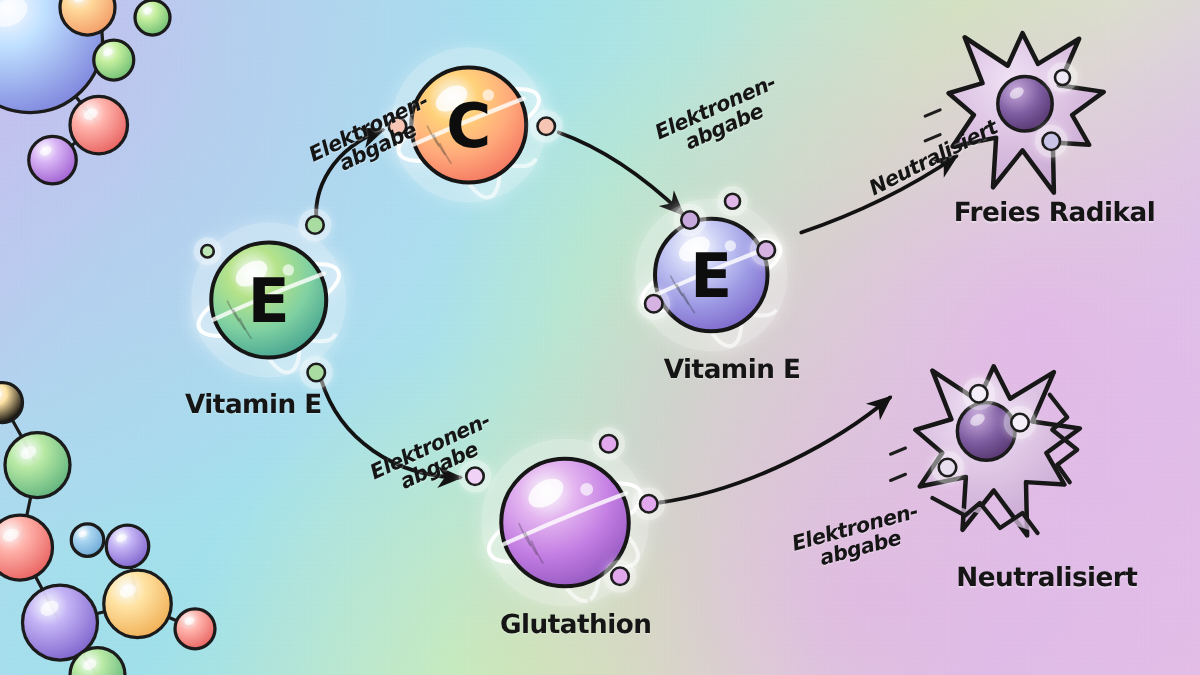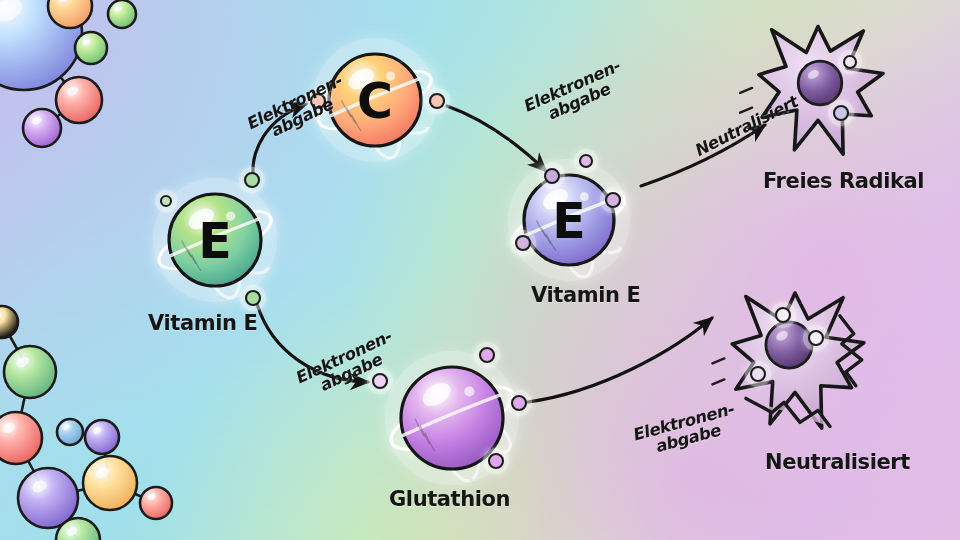--- a/index.html
+++ b/index.html
@@ -441,22 +441,22 @@
         <circle cx="816" cy="338" r="13" fill="#ffffff" opacity=".45" filter="url(#tiny-glow)"></circle>
         <circle cx="816" cy="338" r="7" fill="#f4eef8" stroke="#1d1d1d" stroke-width="2.1"></circle>
         <circle cx="758" cy="374" r="13" fill="#ffffff" opacity=".45" filter="url(#tiny-glow)"></circle>
         <circle cx="758" cy="374" r="7" fill="#e8dff0" stroke="#1d1d1d" stroke-width="2.1"></circle>
       </g>
     </svg>
 
   <div id="label-layer">
       <div class="lbl name-lbl" style="left: 148px; top: 311px;">Vitamin E</div>
       <div class="lbl name-lbl" style="left: 531px; top: 283px;">Vitamin E</div>
-      <div class="lbl name-lbl" style="left: 389px; top: 487px;">Glutathion</div>
-      <div class="lbl name-lbl" style="left: 763px; top: 169px;">Freies Radikal</div>
+      <div class="lbl name-lbl" style="left: 400px; top: 487px;">Glutathion</div>
+      <div class="lbl name-lbl" style="left: 763px; top: 158px;">Freies Radikal</div>
       <div class="lbl name-lbl" style="left: 765px; top: 450px;">Neutralisiert</div>
       <div class="orb-letter" style="left: 215px; top: 241px;">E</div>
       <div class="orb-letter" style="left: 375px; top: 101px;">C</div>
       <div class="orb-letter" style="left: 569px; top: 221px;">E</div>
       <div class="lbl flow-lbl" style="left: 245px; top: 118px; transform: rotate(-26deg); transform-origin: left top;">
         <span>Elektronen-</span>
         <span>abgabe</span>
       </div>
       <div class="lbl flow-lbl" style="left: 522px; top: 100px; transform: rotate(-24deg); transform-origin: left top;">
         <span>Elektronen-</span>

